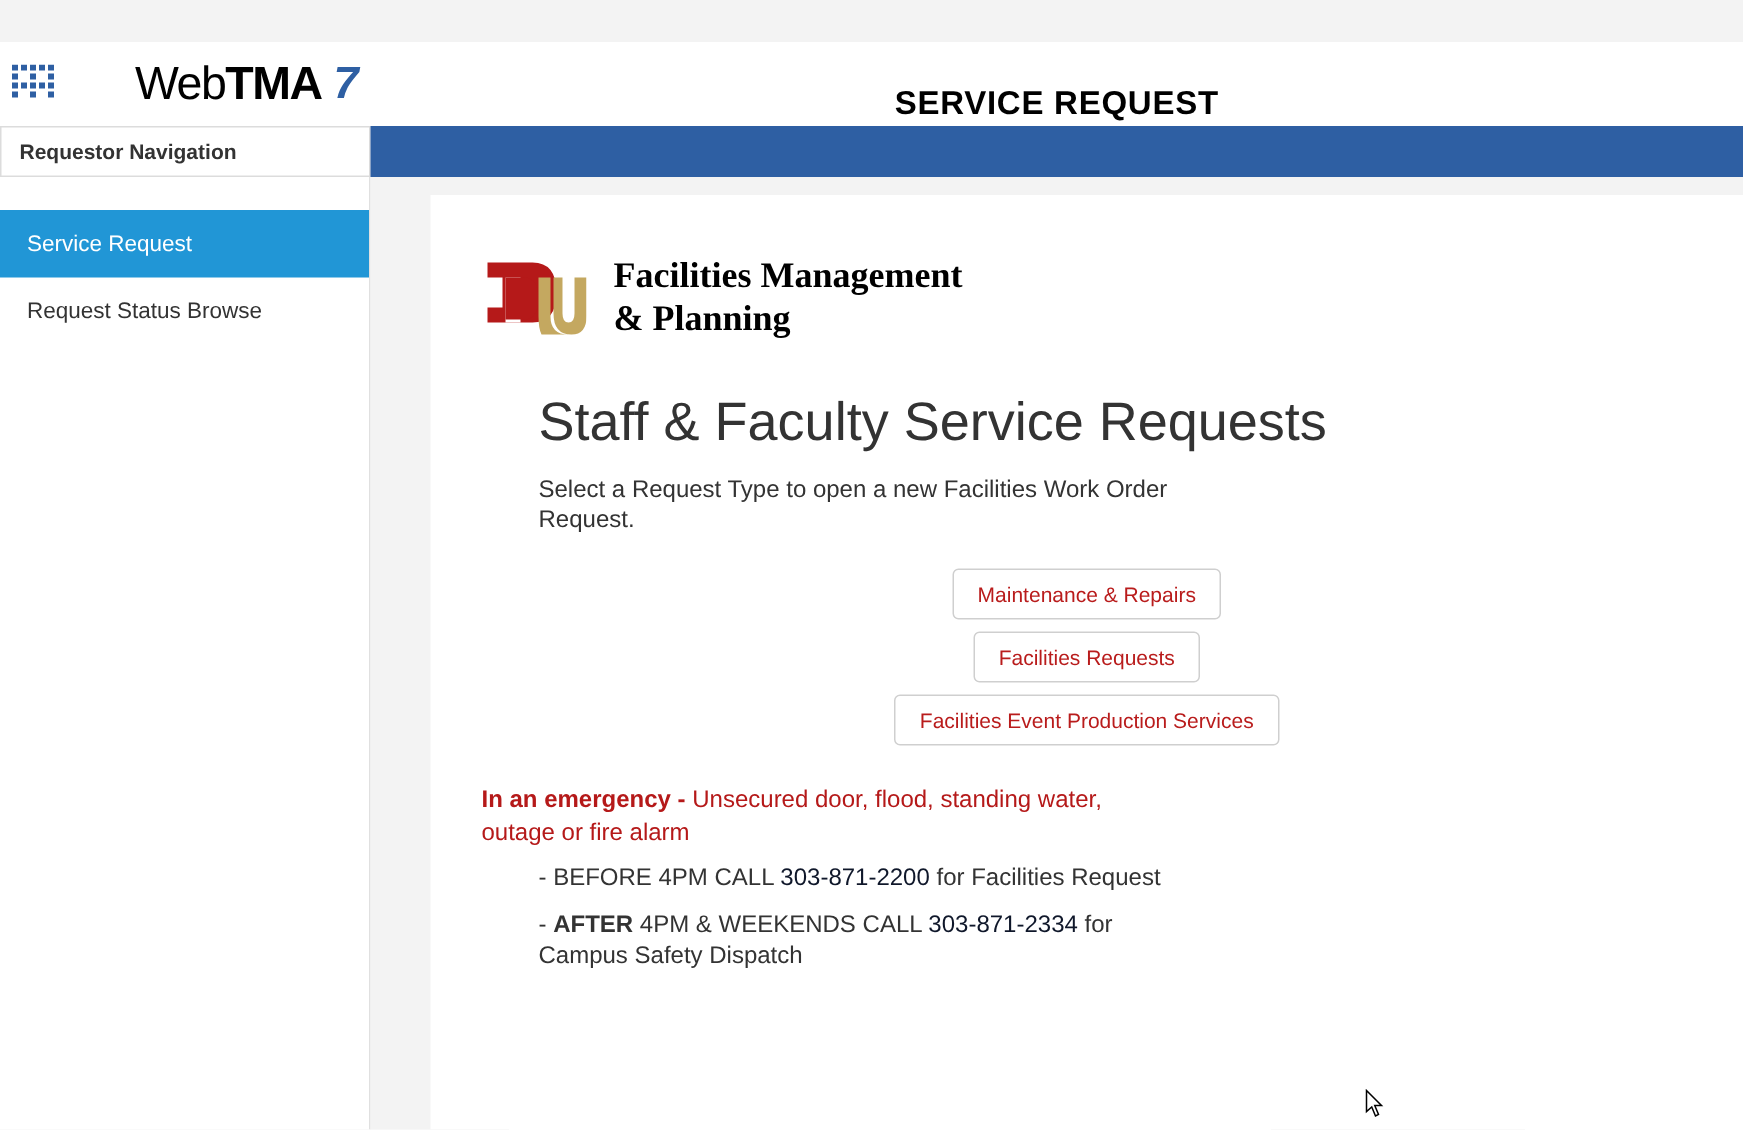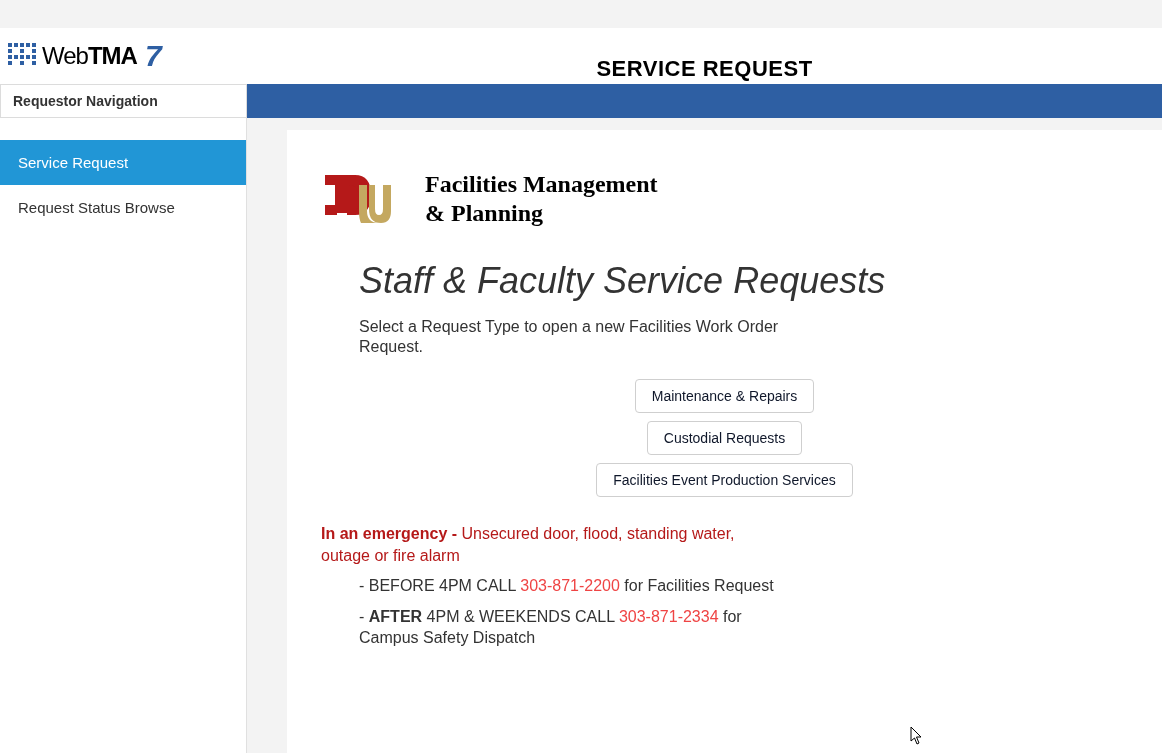--- a/index.html
+++ b/index.html
@@ -35,24 +35,25 @@
       display: flex;
       align-items: center;
       gap: 4px;
     }
     .logo-grid-icon {
       width: 30px;
       height: 26px;
       position: relative;
     }
     .logo-text {
-      font-size: 24px;
+      font-size: 31px;
       font-weight: 400;
       color: #000;
       letter-spacing: -1px;
+      margin-left: 48px;
     }
     .logo-text .bold {
       font-weight: 700;
     }
     .logo-seven {
       font-size: 30px;
       font-weight: 700;
       font-style: italic;
       color: #2e5fa3;
       margin-left: 4px;
@@ -120,42 +121,41 @@
     }
     .main-panel {
       background: #ffffff;
       width: 100%;
       height: 100%;
       padding: 40px 34px 20px 34px;
     }
     .dept-logo-row {
       display: flex;
       align-items: center;
-      gap: 34px;
+      gap: 18px;
       margin-bottom: 30px;
     }
     .du-logo {
       width: 70px;
       height: 56px;
       position: relative;
     }
     .dept-name {
       font-family: Georgia, 'Times New Roman', serif;
       font-size: 24px;
       font-weight: 700;
       color: #000;
       line-height: 1.2;
     }
     .main-heading {
       font-size: 36px;
       font-weight: 400;
       color: #333;
       margin-left: 38px;
       line-height: 1.25;
-      font-style: italic;
     }
     .subtitle {
       font-size: 16px;
       color: #333;
       margin: 14px 0 21px 38px;
       max-width: 420px;
       line-height: 1.3;
     }
     .button-stack {
       display: flex;
@@ -163,21 +163,21 @@
       align-items: center;
       gap: 8px;
       margin-bottom: 26px;
     }
     .req-button {
       background: #ffffff;
       border: 1px solid #cfcfcf;
       border-radius: 4px;
       padding: 8px 16px;
       font-size: 14px;
-      color: #0f172a;
+      color: #b91c1c;
       cursor: pointer;
       font-family: inherit;
     }
     .emergency-block {
       font-size: 16px;
       line-height: 1.35;
       max-width: 440px;
     }
     .emergency-label {
       font-weight: 700;
@@ -191,21 +191,21 @@
       margin-top: 10px;
       font-size: 16px;
       color: #333;
       line-height: 1.3;
       max-width: 440px;
     }
     .call-bold {
       font-weight: 700;
     }
     .phone-link {
-      color: #ef4444;
+      color: #0f172a;
     }
     .cursor {
       position: absolute;
       left: 910px;
       top: 726px;
       pointer-events: none;
     }
   </style>
 </head>
 <body>
@@ -281,21 +281,21 @@
           <div>Facilities Management</div>
           <div>&amp; Planning</div>
         </div>
       </div>
 
       <h1 class="main-heading">Staff &amp; Faculty Service Requests</h1>
       <p class="subtitle">Select a Request Type to open a new Facilities Work Order Request.</p>
 
       <div class="button-stack">
         <button class="req-button">Maintenance &amp; Repairs</button>
-        <button class="req-button">Custodial Requests</button>
+        <button class="req-button">Facilities Requests</button>
         <button class="req-button">Facilities Event Production Services</button>
       </div>
 
       <div class="emergency-block">
         <span class="emergency-label">In an emergency - </span><span class="emergency-desc">Unsecured door, flood, standing water, outage or fire alarm</span>
       </div>
 
       <div class="call-line">
         <span> - BEFORE 4PM CALL </span><span class="phone-link">303-871-2200</span><span> for Facilities Request</span>
       </div>

